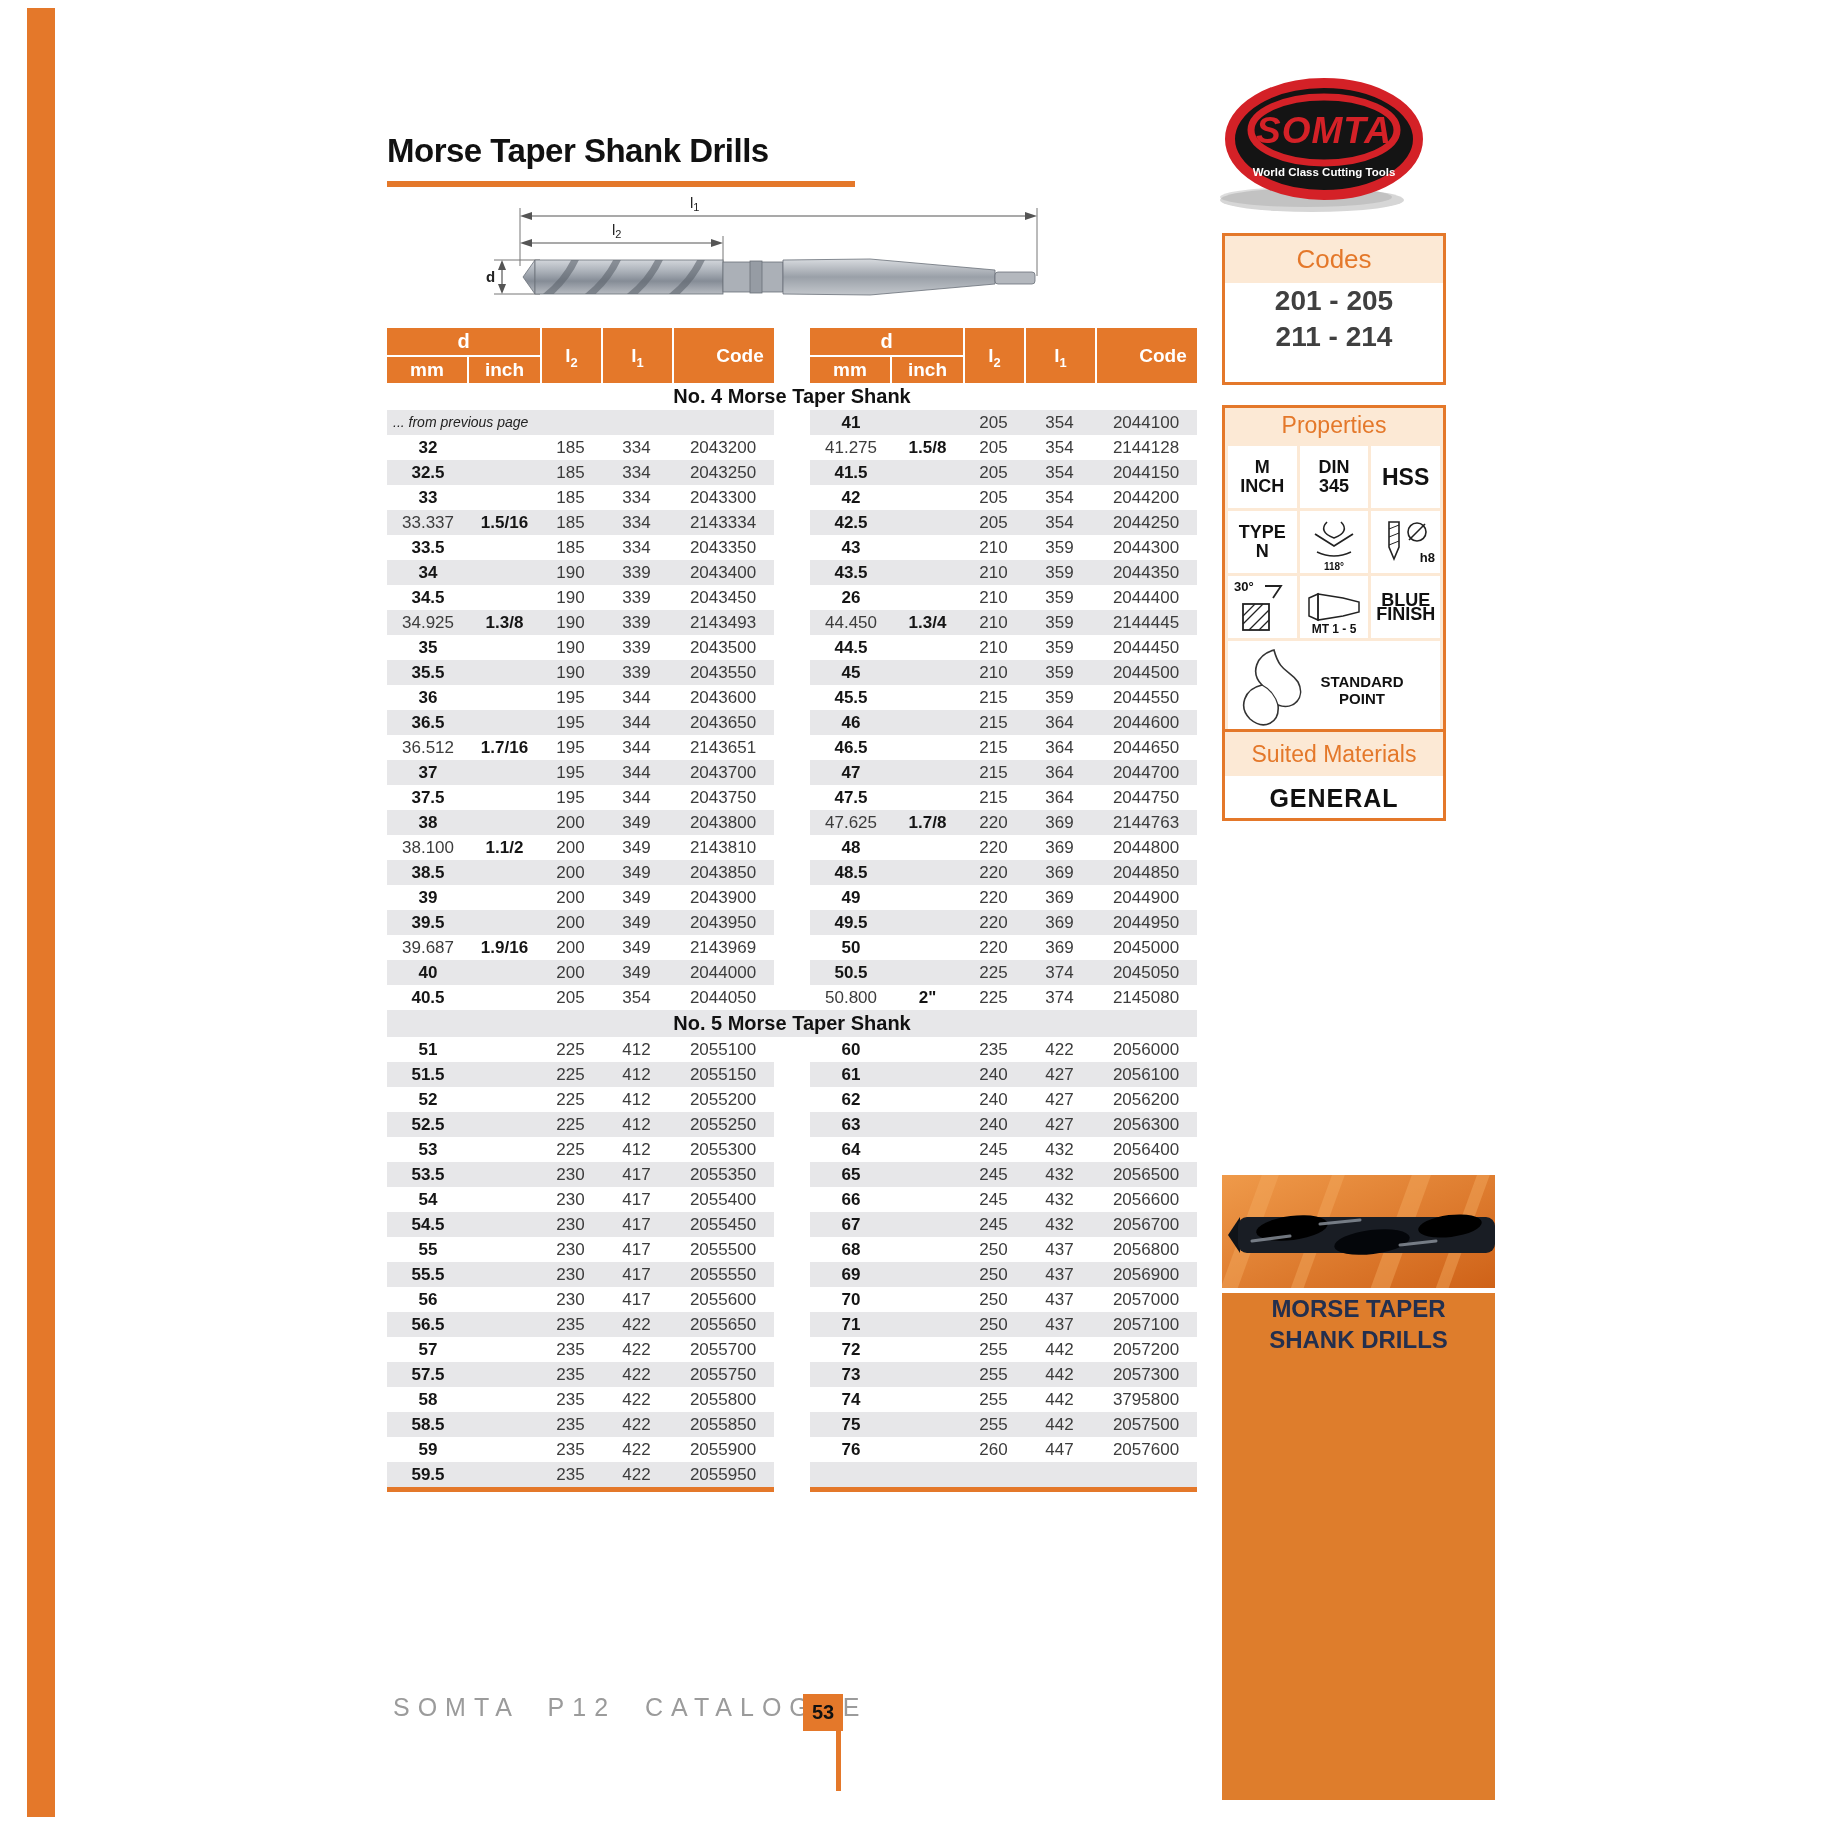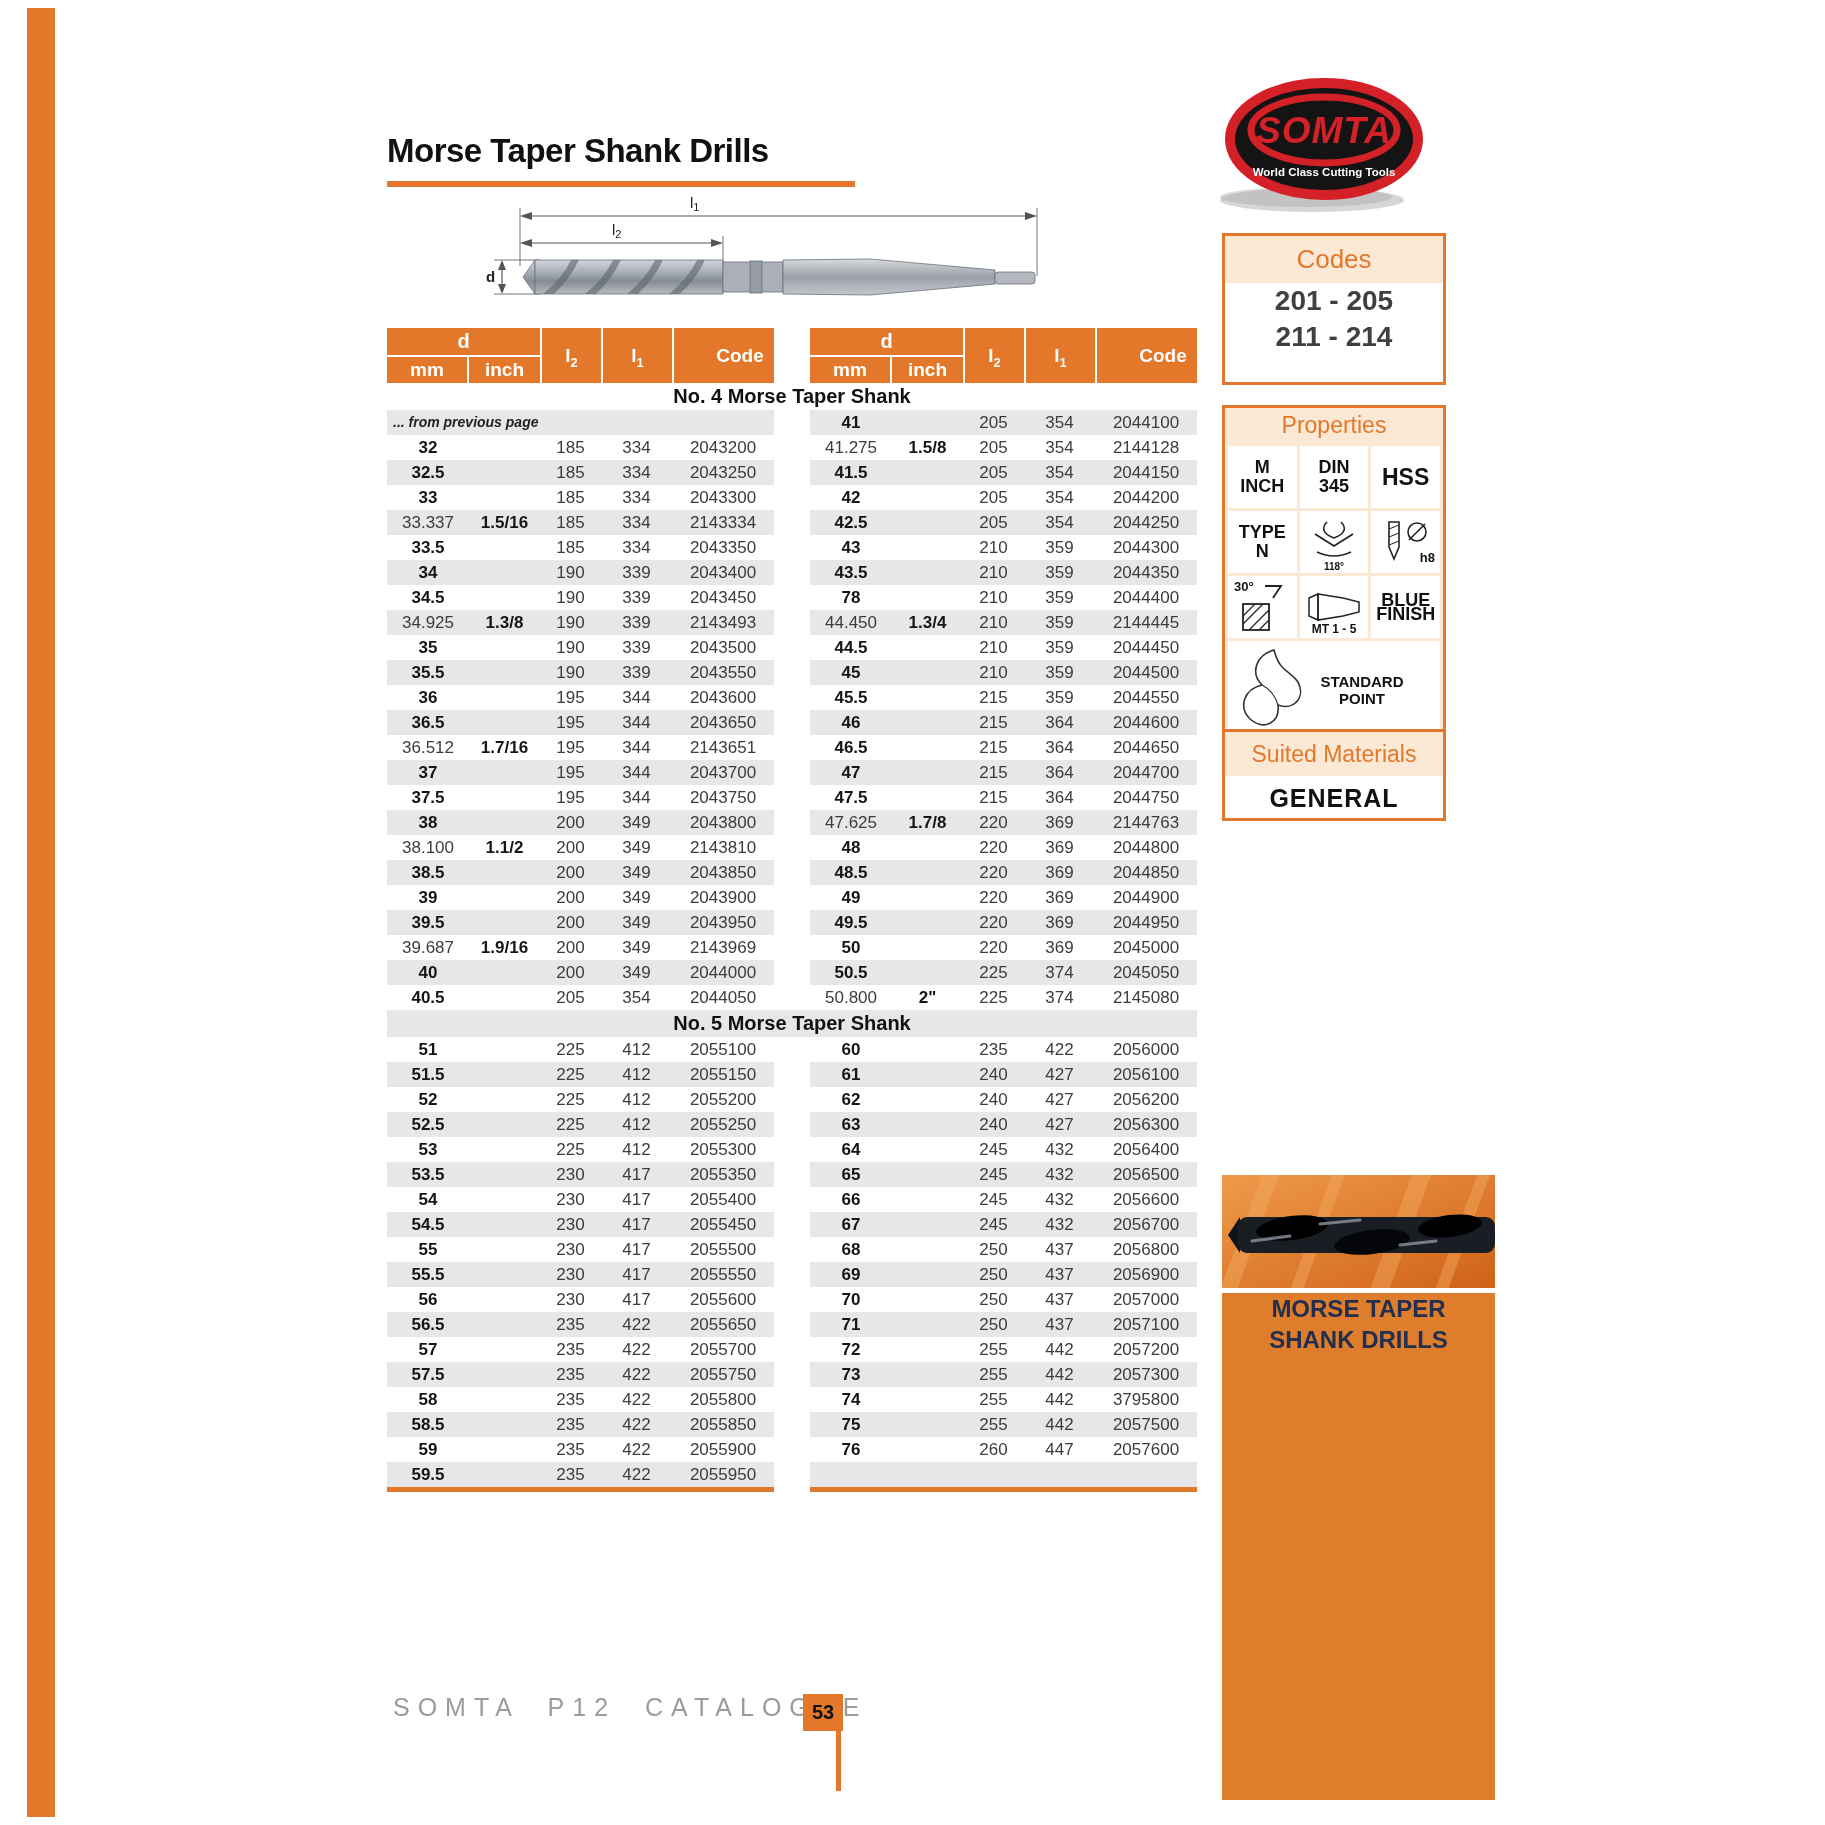--- a/index.html
+++ b/index.html
@@ -33,21 +33,21 @@
   .h-code{width:100px;padding-left:32px;}
   sub{font-size:68%;}
 
   .section-title{height:27px;line-height:27px;text-align:center;font-weight:bold;font-size:20px;color:#111;}
   .shaded{background:#E7E7E9;}
   .band{display:flex;}
   .bcol{width:387px;}
   .endline{border-bottom:5px solid #E4782A;}
   .trow{display:flex;height:25px;line-height:25px;font-size:17px;color:#3c3c3c;}
   .trow.shade{background:#E7E7E9;}
-  .trow.note{font-style:italic;font-weight:bold;font-size:14px;color:#222;padding-left:6px;box-sizing:border-box;display:block;}
+  .trow.note{font-style:italic;font-weight:normal;font-size:14px;color:#222;padding-left:6px;box-sizing:border-box;display:block;}
   .c-mm{width:82px;text-align:center;}
   .c-inch{width:71px;text-align:center;font-weight:bold;color:#151515;}
   .c-l2{width:61px;text-align:center;}
   .c-l1{width:71px;text-align:center;}
   .c-code{width:102px;text-align:center;}
   .b{font-weight:bold;color:#151515;}
 
   
   .sbox{position:absolute;left:1222px;width:224px;background:#fff;border:3px solid #E4782A;box-sizing:border-box;}
   .sbox-head{background:#FCE9D5;color:#E4782A;text-align:center;}
@@ -400,21 +400,21 @@
               <div class="c-code">2044300</div>
             </div>
             <div class="trow shade">
               <div class="c-mm b">43.5</div>
               <div class="c-inch"></div>
               <div class="c-l2">210</div>
               <div class="c-l1">359</div>
               <div class="c-code">2044350</div>
             </div>
             <div class="trow">
-              <div class="c-mm b">78</div>
+              <div class="c-mm b">26</div>
               <div class="c-inch"></div>
               <div class="c-l2">210</div>
               <div class="c-l1">359</div>
               <div class="c-code">2044400</div>
             </div>
             <div class="trow shade">
               <div class="c-mm">44.450</div>
               <div class="c-inch">1.3/4</div>
               <div class="c-l2">210</div>
               <div class="c-l1">359</div>

